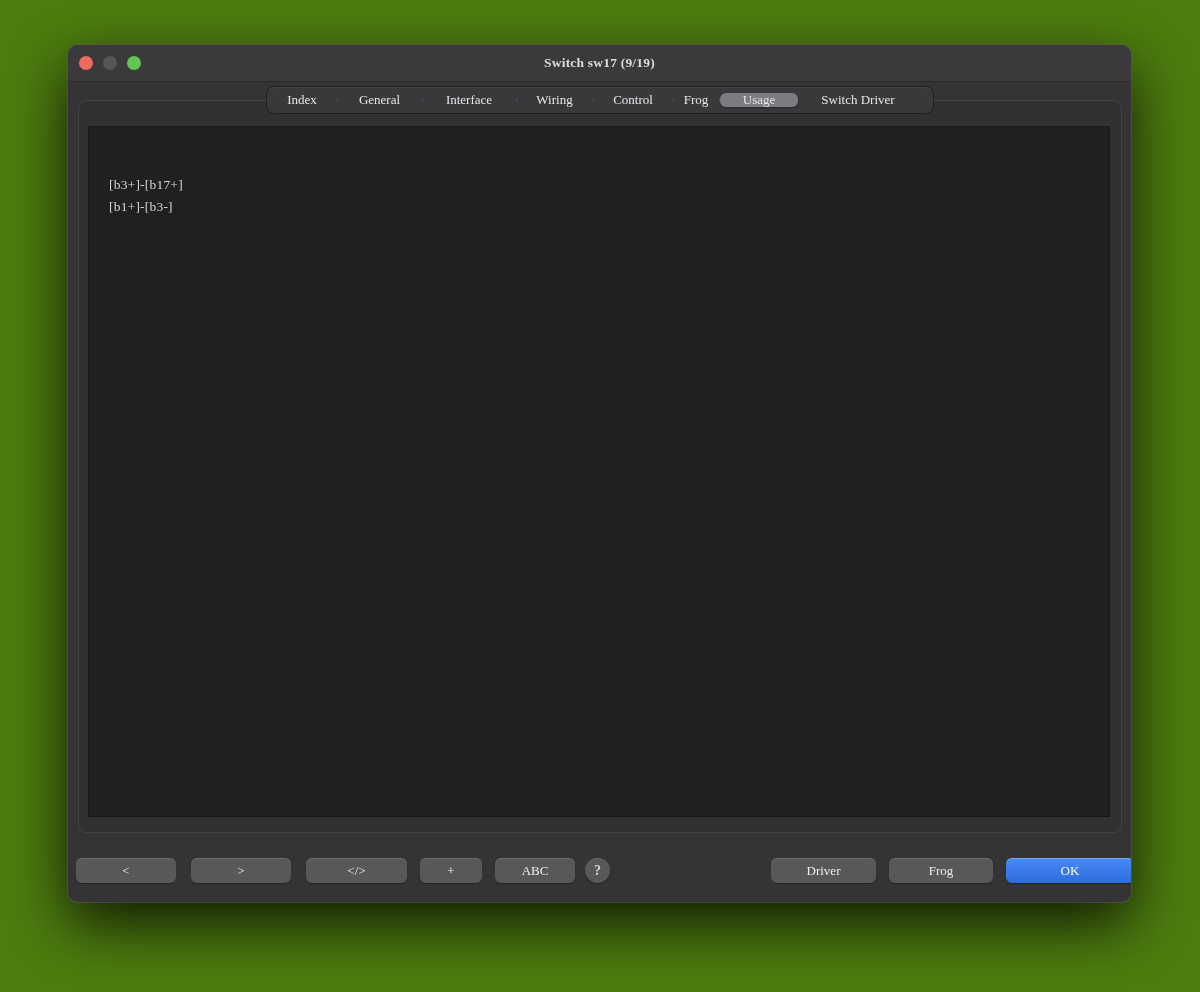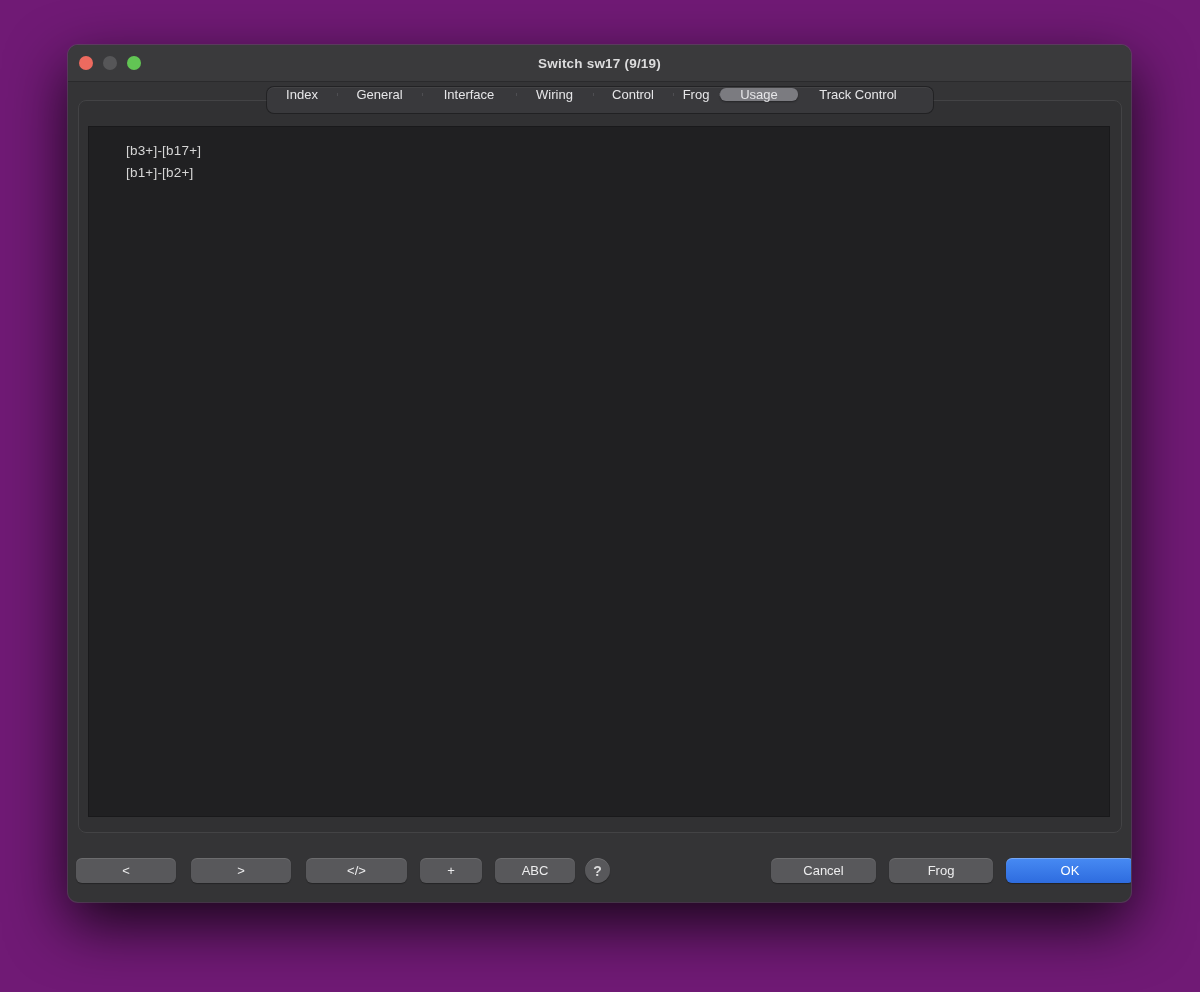--- a/index.html
+++ b/index.html
@@ -1,18 +1,18 @@
 <!DOCTYPE html>
 <html><head>
 <meta charset="utf-8">
 <style>
   html,body{margin:0;padding:0;background:#000;}
   .stage{
-    position:relative;width:1200px;height:992px;background:#701a75;overflow:hidden;
-    font-family:Liberation Sans, sans-serif;
+    position:relative;width:1200px;height:992px;background:#4d7c0f;overflow:hidden;
+    font-family:Liberation Serif, serif;
   }
   .window{
     position:absolute;left:68px;top:45px;width:1063px;height:857px;
     background:#343436;border-radius:10px;overflow:hidden;
     box-shadow:0 0 0 1px rgba(90,90,92,0.55), 0 22px 60px rgba(0,0,0,0.8);
   }
   
   .titlebar{
     position:absolute;left:0;top:0;right:0;height:36px;
     background:#3a3a3c;border-bottom:1px solid #2a2a2c;
@@ -22,21 +22,21 @@
     color:#dcdcdd;font-size:13.5px;font-weight:bold;letter-spacing:.2px;
   }
   .lights{position:absolute;left:11px;top:11px;display:flex;gap:10px;}
   .light{width:14px;height:14px;border-radius:50%;}
   .light.red{background:#ed6a5f;}
   .light.gray{background:#565658;}
   .light.green{background:#62c554;}
   
   .tabstrip{
     position:absolute;left:199px;top:42px;height:26px;width:666px;
-    display:flex;align-items:flex-start;background:#39393c;border-radius:7px;
+    display:flex;align-items:center;background:#39393c;border-radius:7px;
     box-shadow:0 0 0 1px rgba(20,20,22,0.55), inset 0 1px 0 rgba(255,255,255,0.05);
     z-index:3;
   }
   .seg{
     position:relative;display:flex;align-items:center;justify-content:center;
     color:#e6e6e8;font-size:13px;cursor:default;white-space:nowrap;
   }
   .seg::before{
     content:"";position:absolute;left:0;top:6px;bottom:6px;width:1px;background:#4e4e52;
   }
@@ -51,21 +51,21 @@
   
   .groupbox{
     position:absolute;left:10px;top:55px;width:1042px;height:731px;
     border:1px solid #434345;border-radius:8px;background:#313133;
   }
   
   .listbox{
     position:absolute;left:20px;top:81px;width:1020px;height:689px;
     background:#202022;border:1px solid #19191b;z-index:2;
   }
-  .listbox .rows{padding:13px 0 0 37px;}
+  .listbox .rows{padding:13px 0 0 20px;margin-top:34px;}
   .row{
     height:22px;line-height:22px;color:#d6d6d6;font-size:13.5px;letter-spacing:.2px;
   }
   
   .btn{
     position:absolute;top:813px;height:25px;border-radius:6px;
     background:#58585b;color:#ededee;font-size:13px;
     display:flex;align-items:center;justify-content:center;
     box-shadow:inset 0 1px 0 rgba(255,255,255,0.12), 0 1px 1px rgba(0,0,0,0.3);
     cursor:default;user-select:none;
@@ -102,34 +102,34 @@
     <div class="groupbox"></div>
 
     <div class="tabstrip">
       <div class="seg" style="width:70px">Index</div>
       <div class="seg" style="width:85px">General</div>
       <div class="seg" style="width:94px">Interface</div>
       <div class="seg" style="width:77px">Wiring</div>
       <div class="seg" style="width:80px">Control</div>
       <div class="seg" style="width:46px">Frog</div>
       <div class="seg selected" style="width:80px">Usage</div>
-      <div class="seg" style="width:118px">Track Control</div>
+      <div class="seg" style="width:118px">Switch Driver</div>
     </div>
 
     <div class="listbox">
       <div class="rows">
         <div class="row">[b3+]-[b17+]</div>
-        <div class="row">[b1+]-[b2+]</div>
+        <div class="row">[b1+]-[b3-]</div>
       </div>
     </div>
 
     <div class="btn b-prev">&lt;</div>
     <div class="btn b-next">&gt;</div>
     <div class="btn b-code">&lt;/&gt;</div>
     <div class="btn b-add">+</div>
     <div class="btn b-abc">ABC</div>
     <div class="btn b-help">?</div>
-    <div class="btn b-cancel">Cancel</div>
+    <div class="btn b-cancel">Driver</div>
     <div class="btn b-apply">Frog</div>
     <div class="btn b-ok">OK</div>
 
   </div>
 </div>
 
 </body></html>

